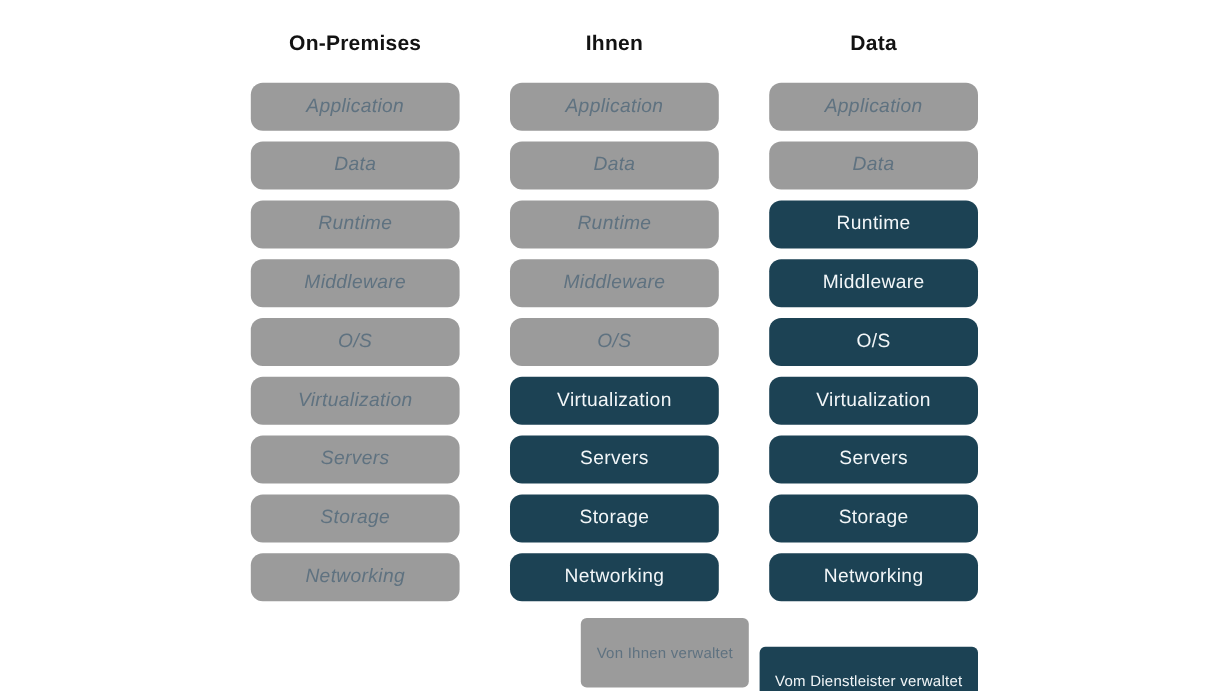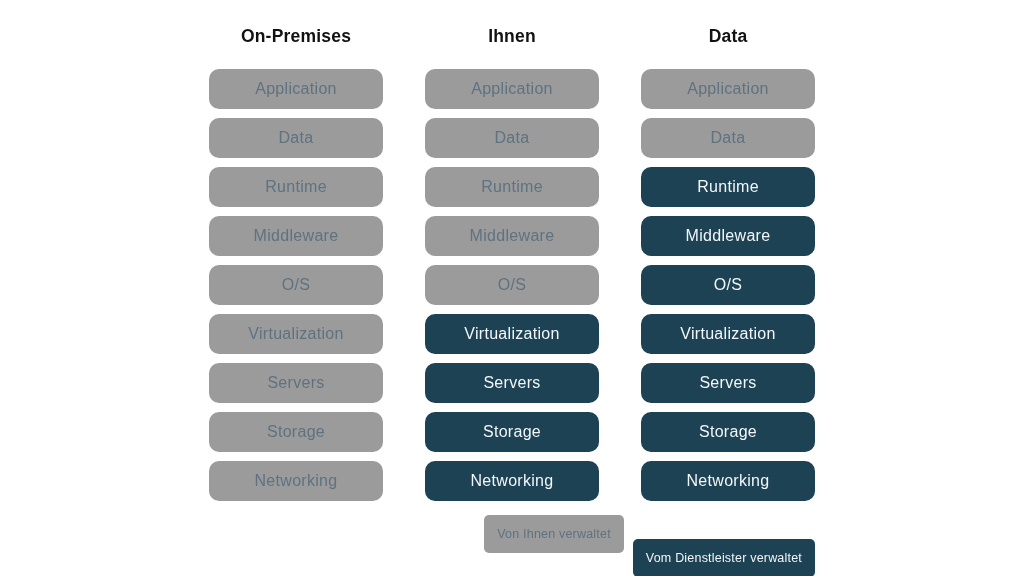--- a/index.html
+++ b/index.html
@@ -43,38 +43,39 @@
     display: flex;
     align-items: center;
     justify-content: center;
     font-size: 16px;
     margin-bottom: 9px;
     letter-spacing: 0.3px;
   }
   .layer-box.user {
     background: var(--user-fill, #9b9b9b);
     color: var(--user-text, #5f7280);
+    font-style: italic;
   }
   .layer-box.provider {
     background: var(--provider-fill, #1c4254);
     color: var(--provider-text, #f2f6f8);
   }
   .legend {
     position: absolute;
     top: 515px;
     right: 209px;
     display: flex;
     gap: 9px;
   }
   .legend-item {
-    height: 38px;
+    height: 26px;
     border-radius: 5px;
     display: flex;
     align-items: center;
-    padding: 0 13px;
+    padding: 16px 13px;
     font-size: 12.5px;
     white-space: nowrap;
     letter-spacing: 0.2px;
   }
   .legend-item.user {
     background: var(--user-fill, #9b9b9b);
     color: var(--user-text, #5f7280);
   }
   .legend-item.provider {
     background: var(--provider-fill, #1c4254);

